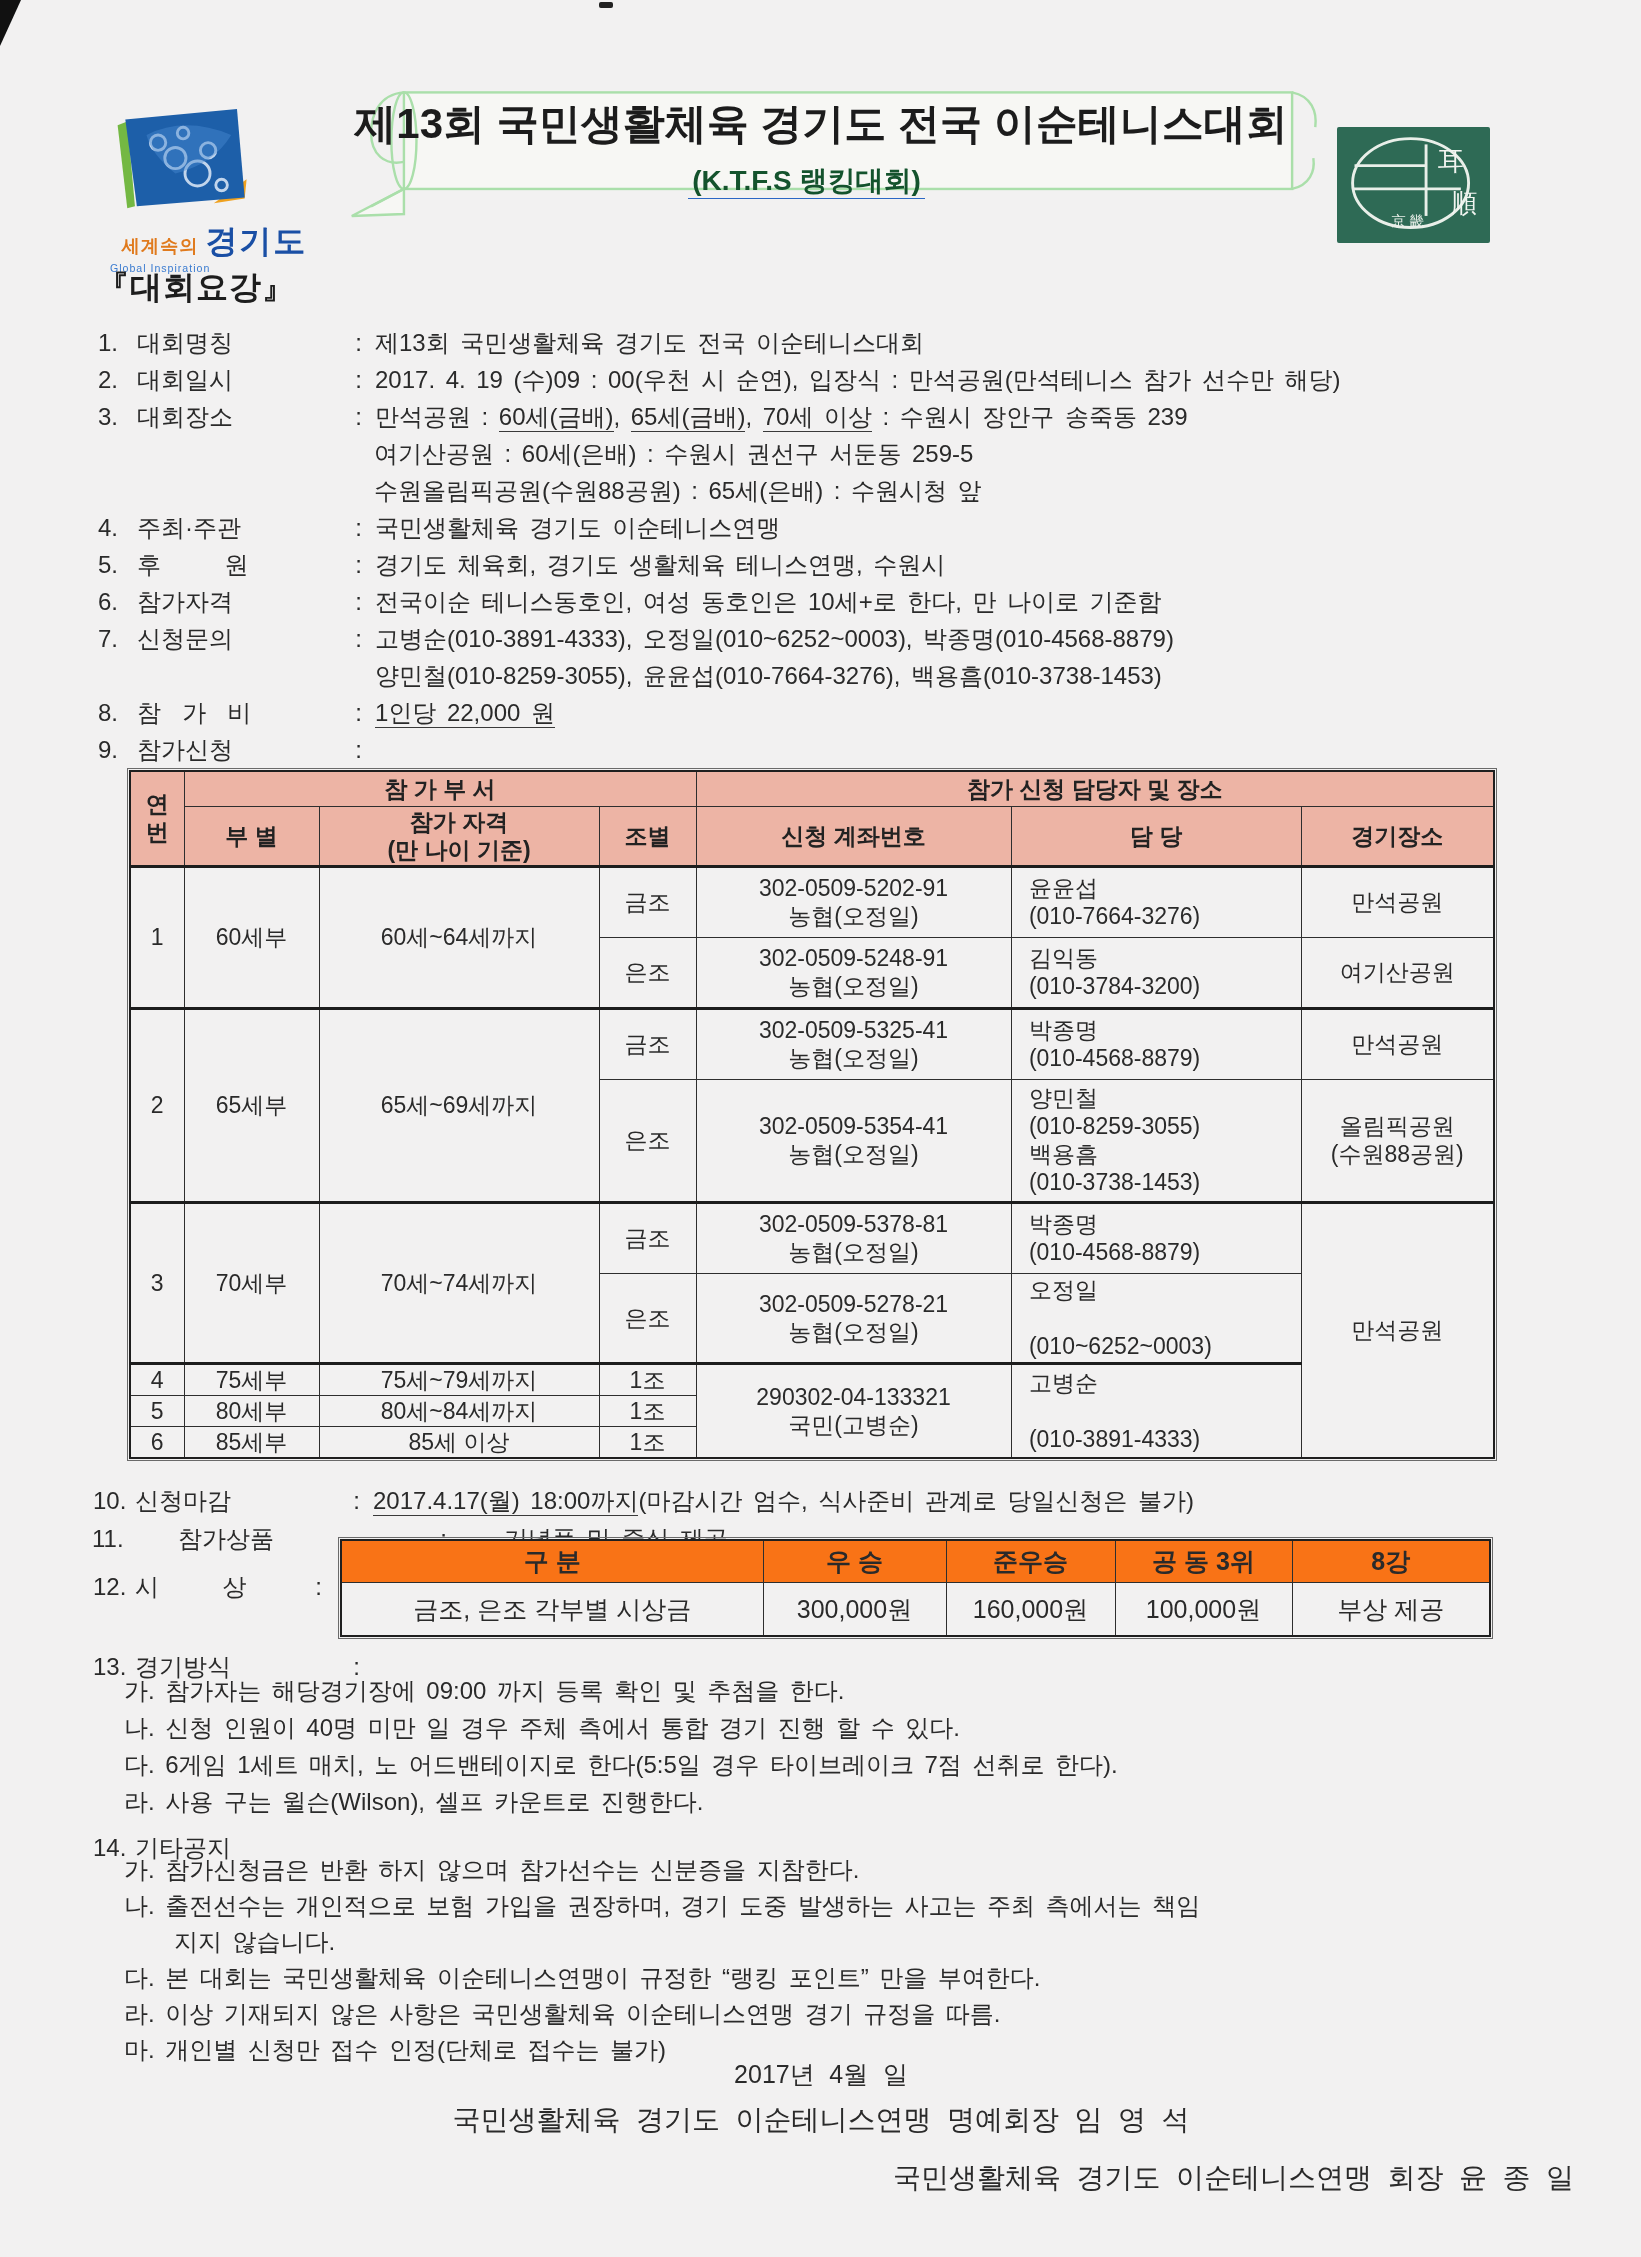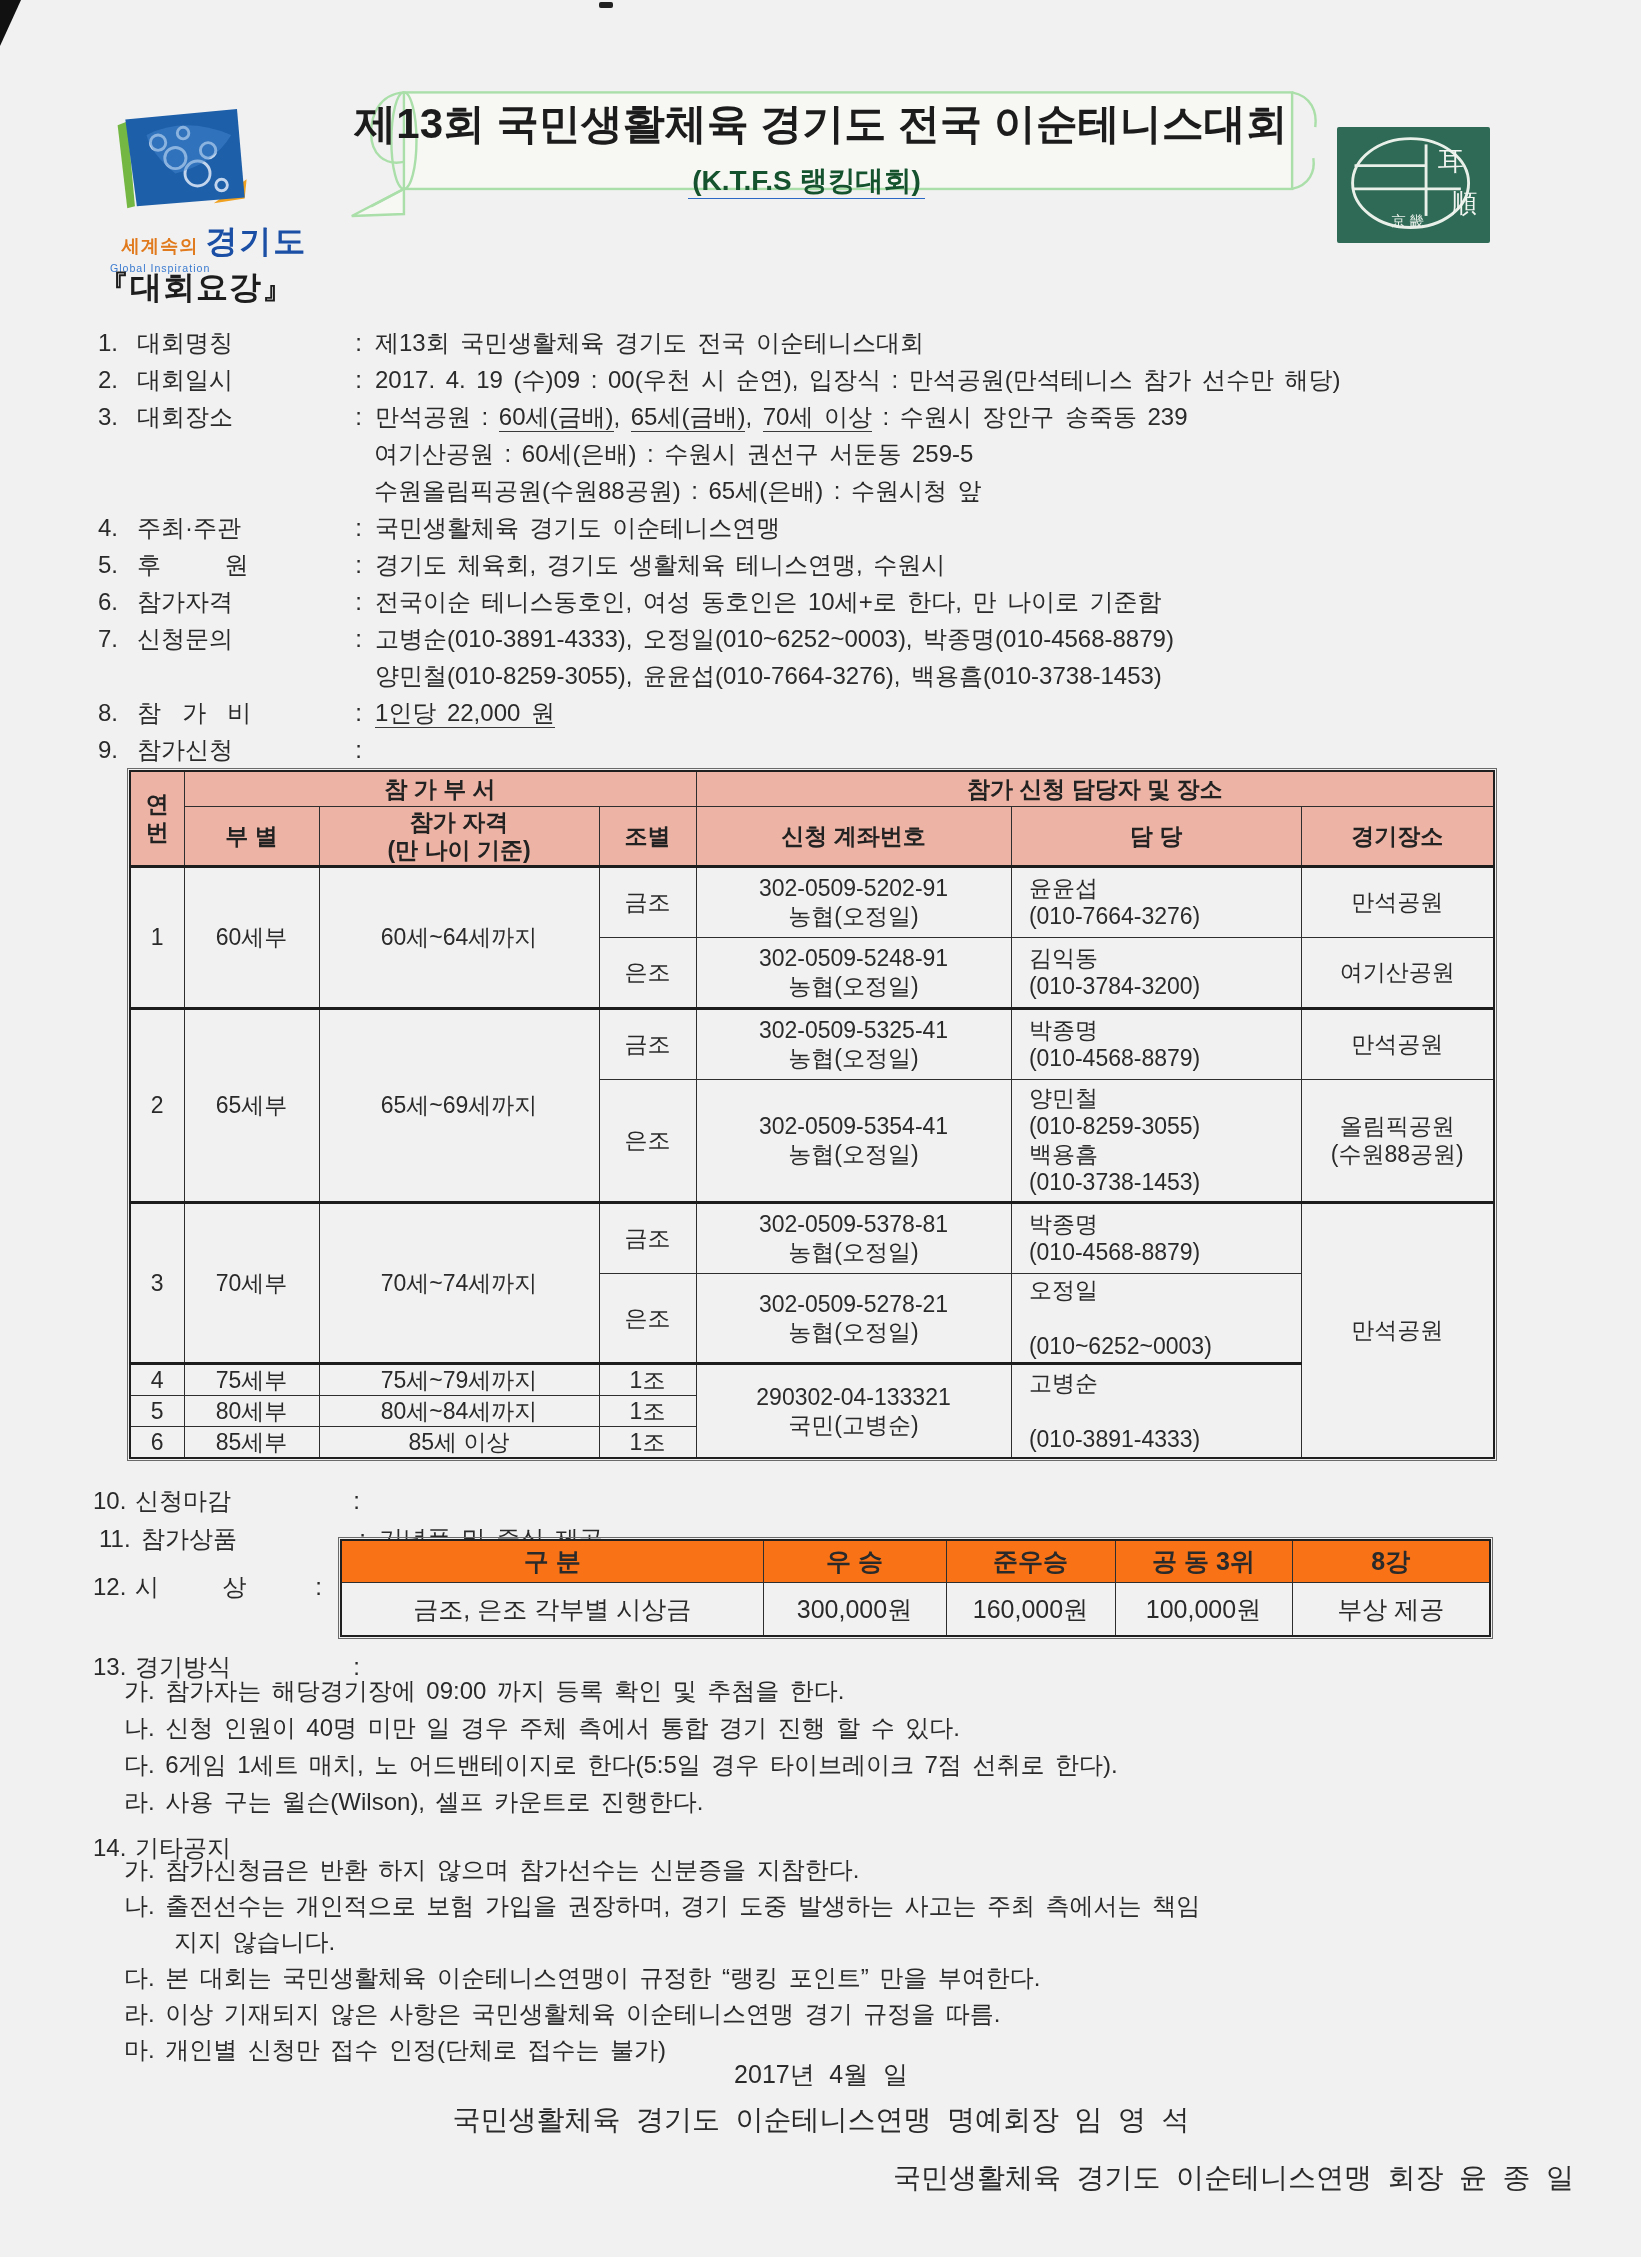--- a/index.html
+++ b/index.html
@@ -43,21 +43,21 @@
   .row .no2{width:42px;flex:none;white-space:pre;}
   .row .lbl{width:205px;flex:none;white-space:pre;}
   .row .lbl12{width:169px;flex:none;white-space:pre;}
   .row .colon{width:33px;flex:none;text-align:center;}
   .row .colon12{width:29px;flex:none;text-align:center;}
   .row .val{flex:1;white-space:pre-line;}
   .cont{padding-left:276px;white-space:pre-line;}
 
   .item-abs{font-size:24px;line-height:37px;word-spacing:3.9px;margin-top:12px;}
   #item10{left:93px;top:1470px;width:1516px;}
-  #item11{left:99px;top:1508px;width:1516px;}
+  #item11{left:92px;top:1508px;width:1516px;gap:44px;}
   #item12{left:93px;top:1556px;width:1516px;}
   #item13{left:93px;top:1636px;width:1516px;}
   #item14{left:93px;top:1817px;width:1516px;font-weight:normal;}
 
   .rules{left:124px;top:1672px;width:1487px;font-size:24px;line-height:37px;word-spacing:3.9px;}
   .notes{left:124px;top:1852px;width:1487px;font-size:24px;line-height:36px;word-spacing:3.9px;}
   .notes .note{white-space:pre-line;text-indent:-50px;padding-left:50px;}
 
   
   .maintable{left:129px;top:770px;}
@@ -320,20 +320,21 @@
       <td>1조</td>
     </tr>
   </tbody>
     </table>
 </div>
 
 <div class="abs item-abs row" id="item10">
   <span class="no2">10.</span>
   <span class="lbl">신청마감</span>
   <span class="colon">:</span>
+  <span class="val"><span class="u">2017.4.17(월) 18:00까지</span><span>(마감시간 엄수, 식사준비 관계로 당일신청은 불가)</span></span>
 </div>
 <div class="abs item-abs row" id="item11">
   <span class="no2">11.</span>
   <span class="lbl">참가상품</span>
   <span class="colon">:</span>
   <span class="val">기념품 및 중식 제공</span>
 </div>
 <div class="abs item-abs row" id="item12">
   <span class="no2">12.</span>
   <span class="lbl12">시      상</span>

